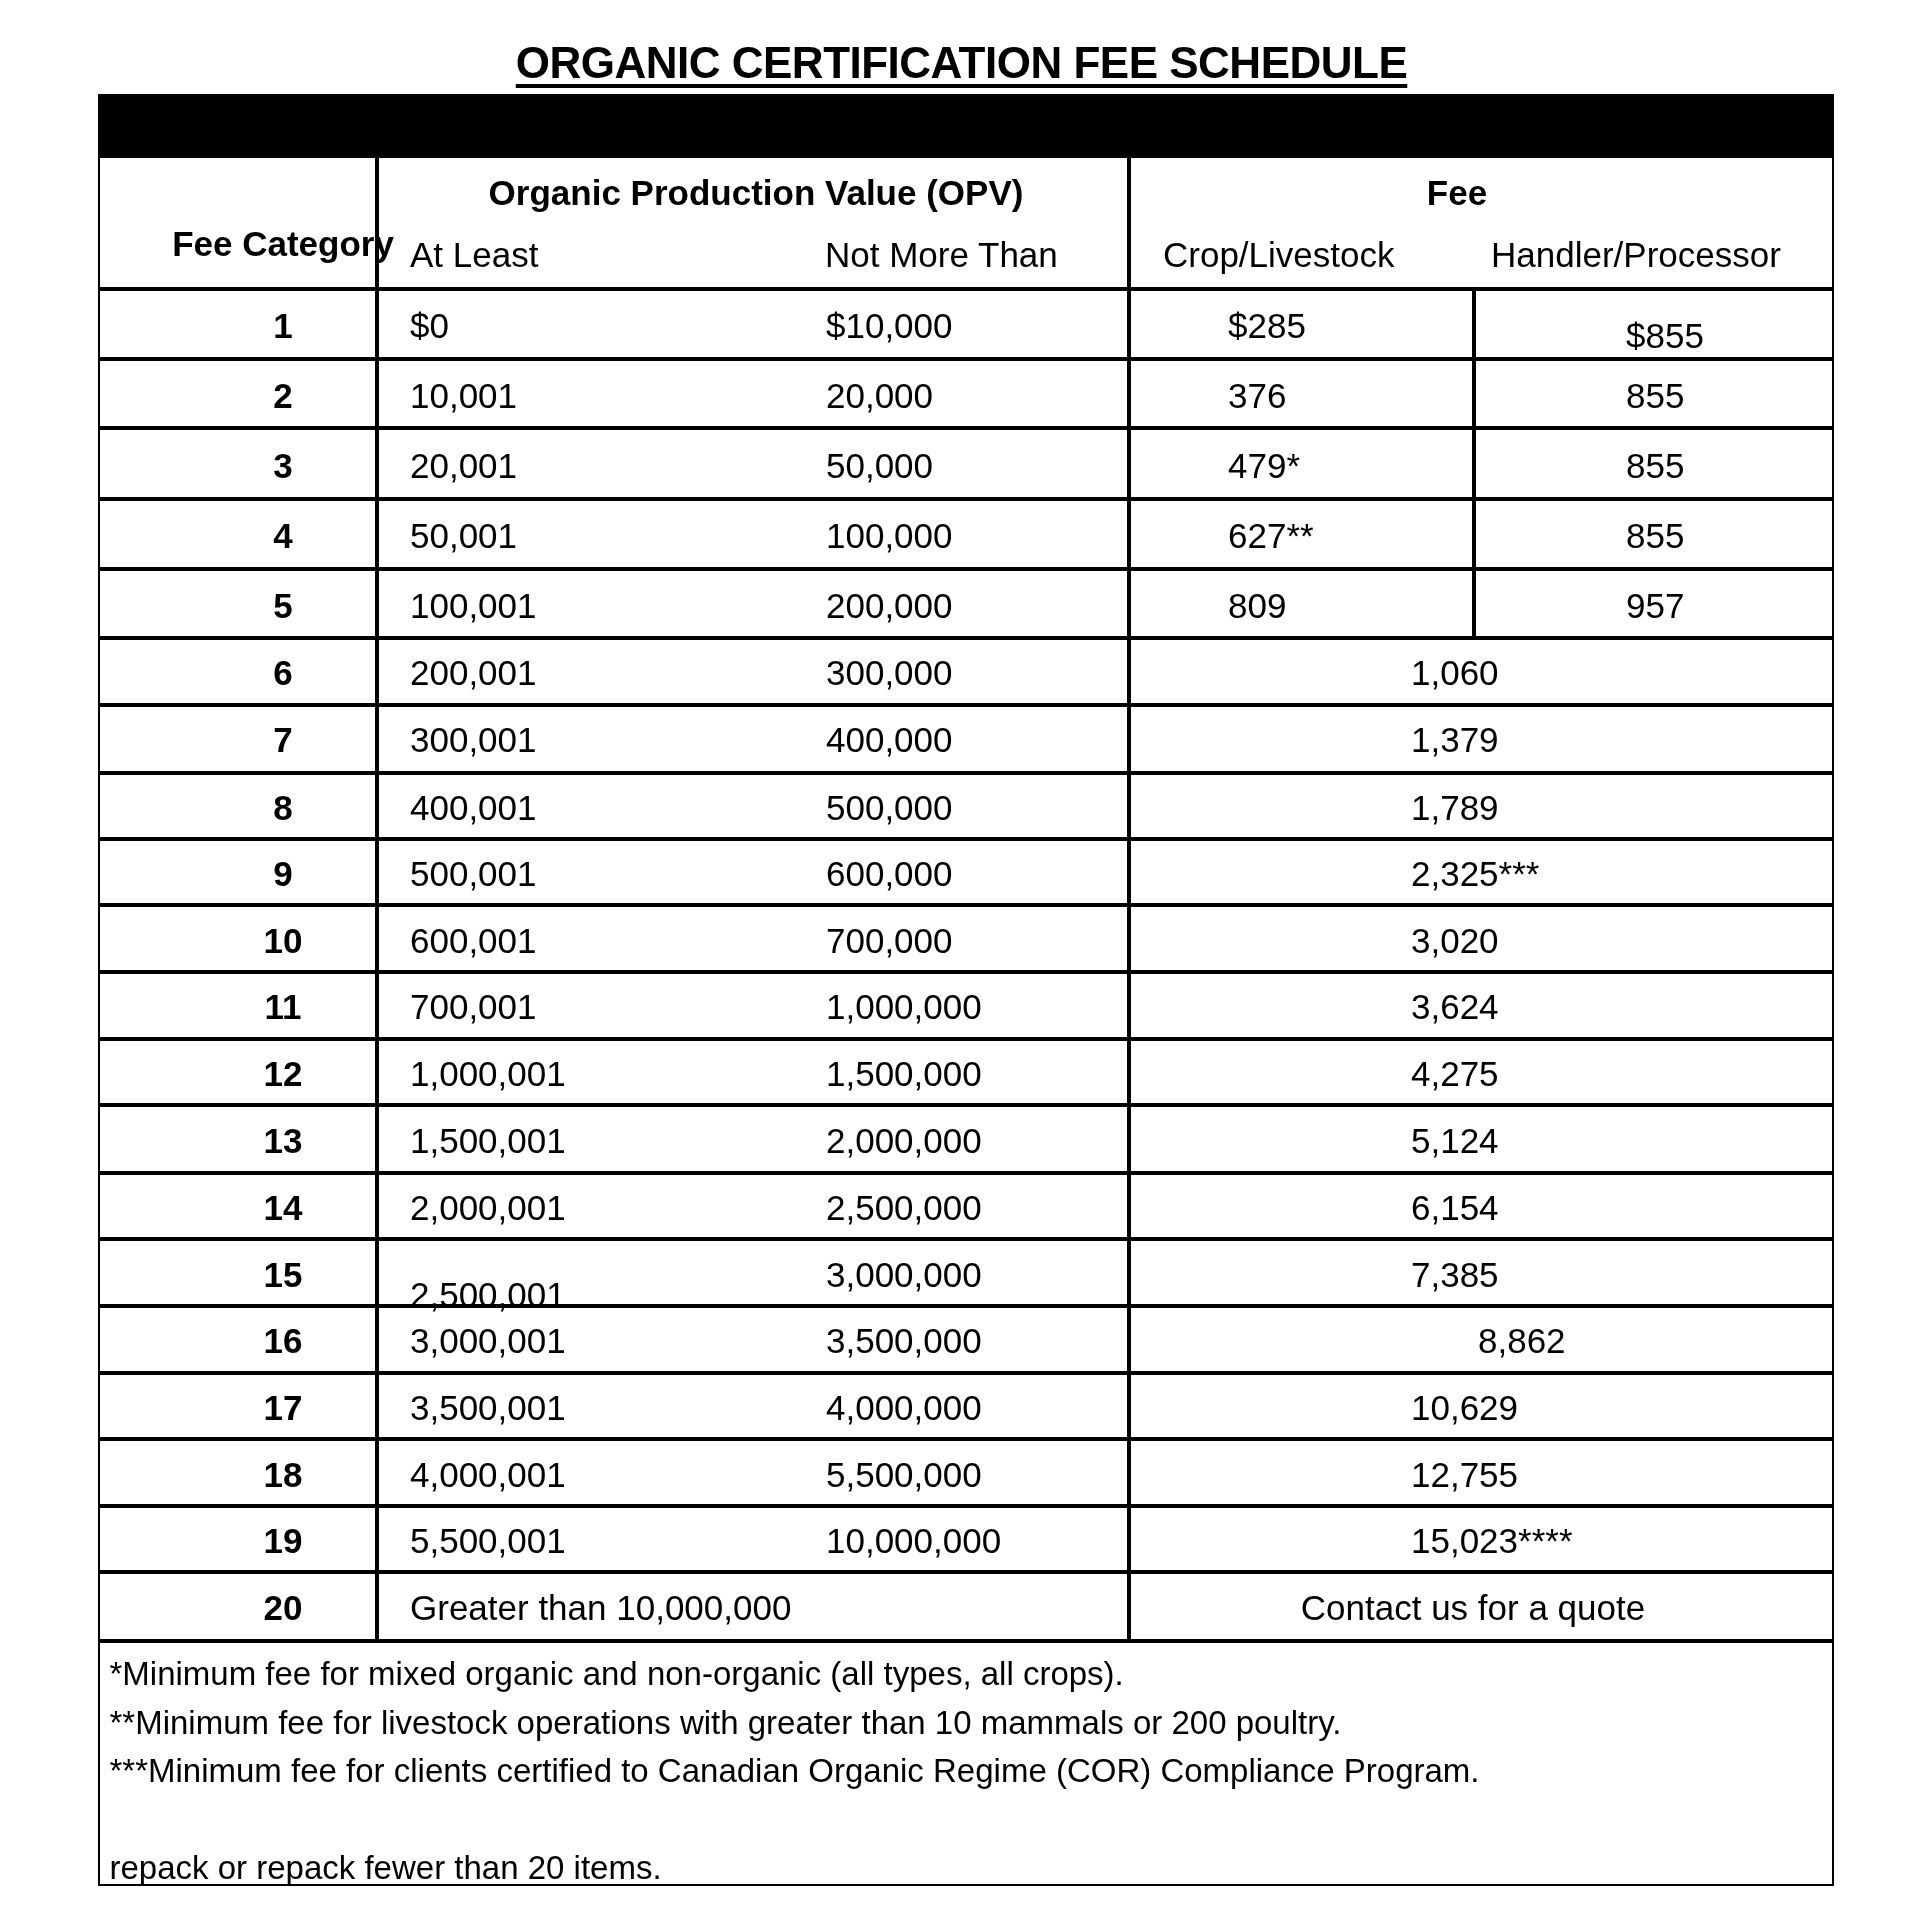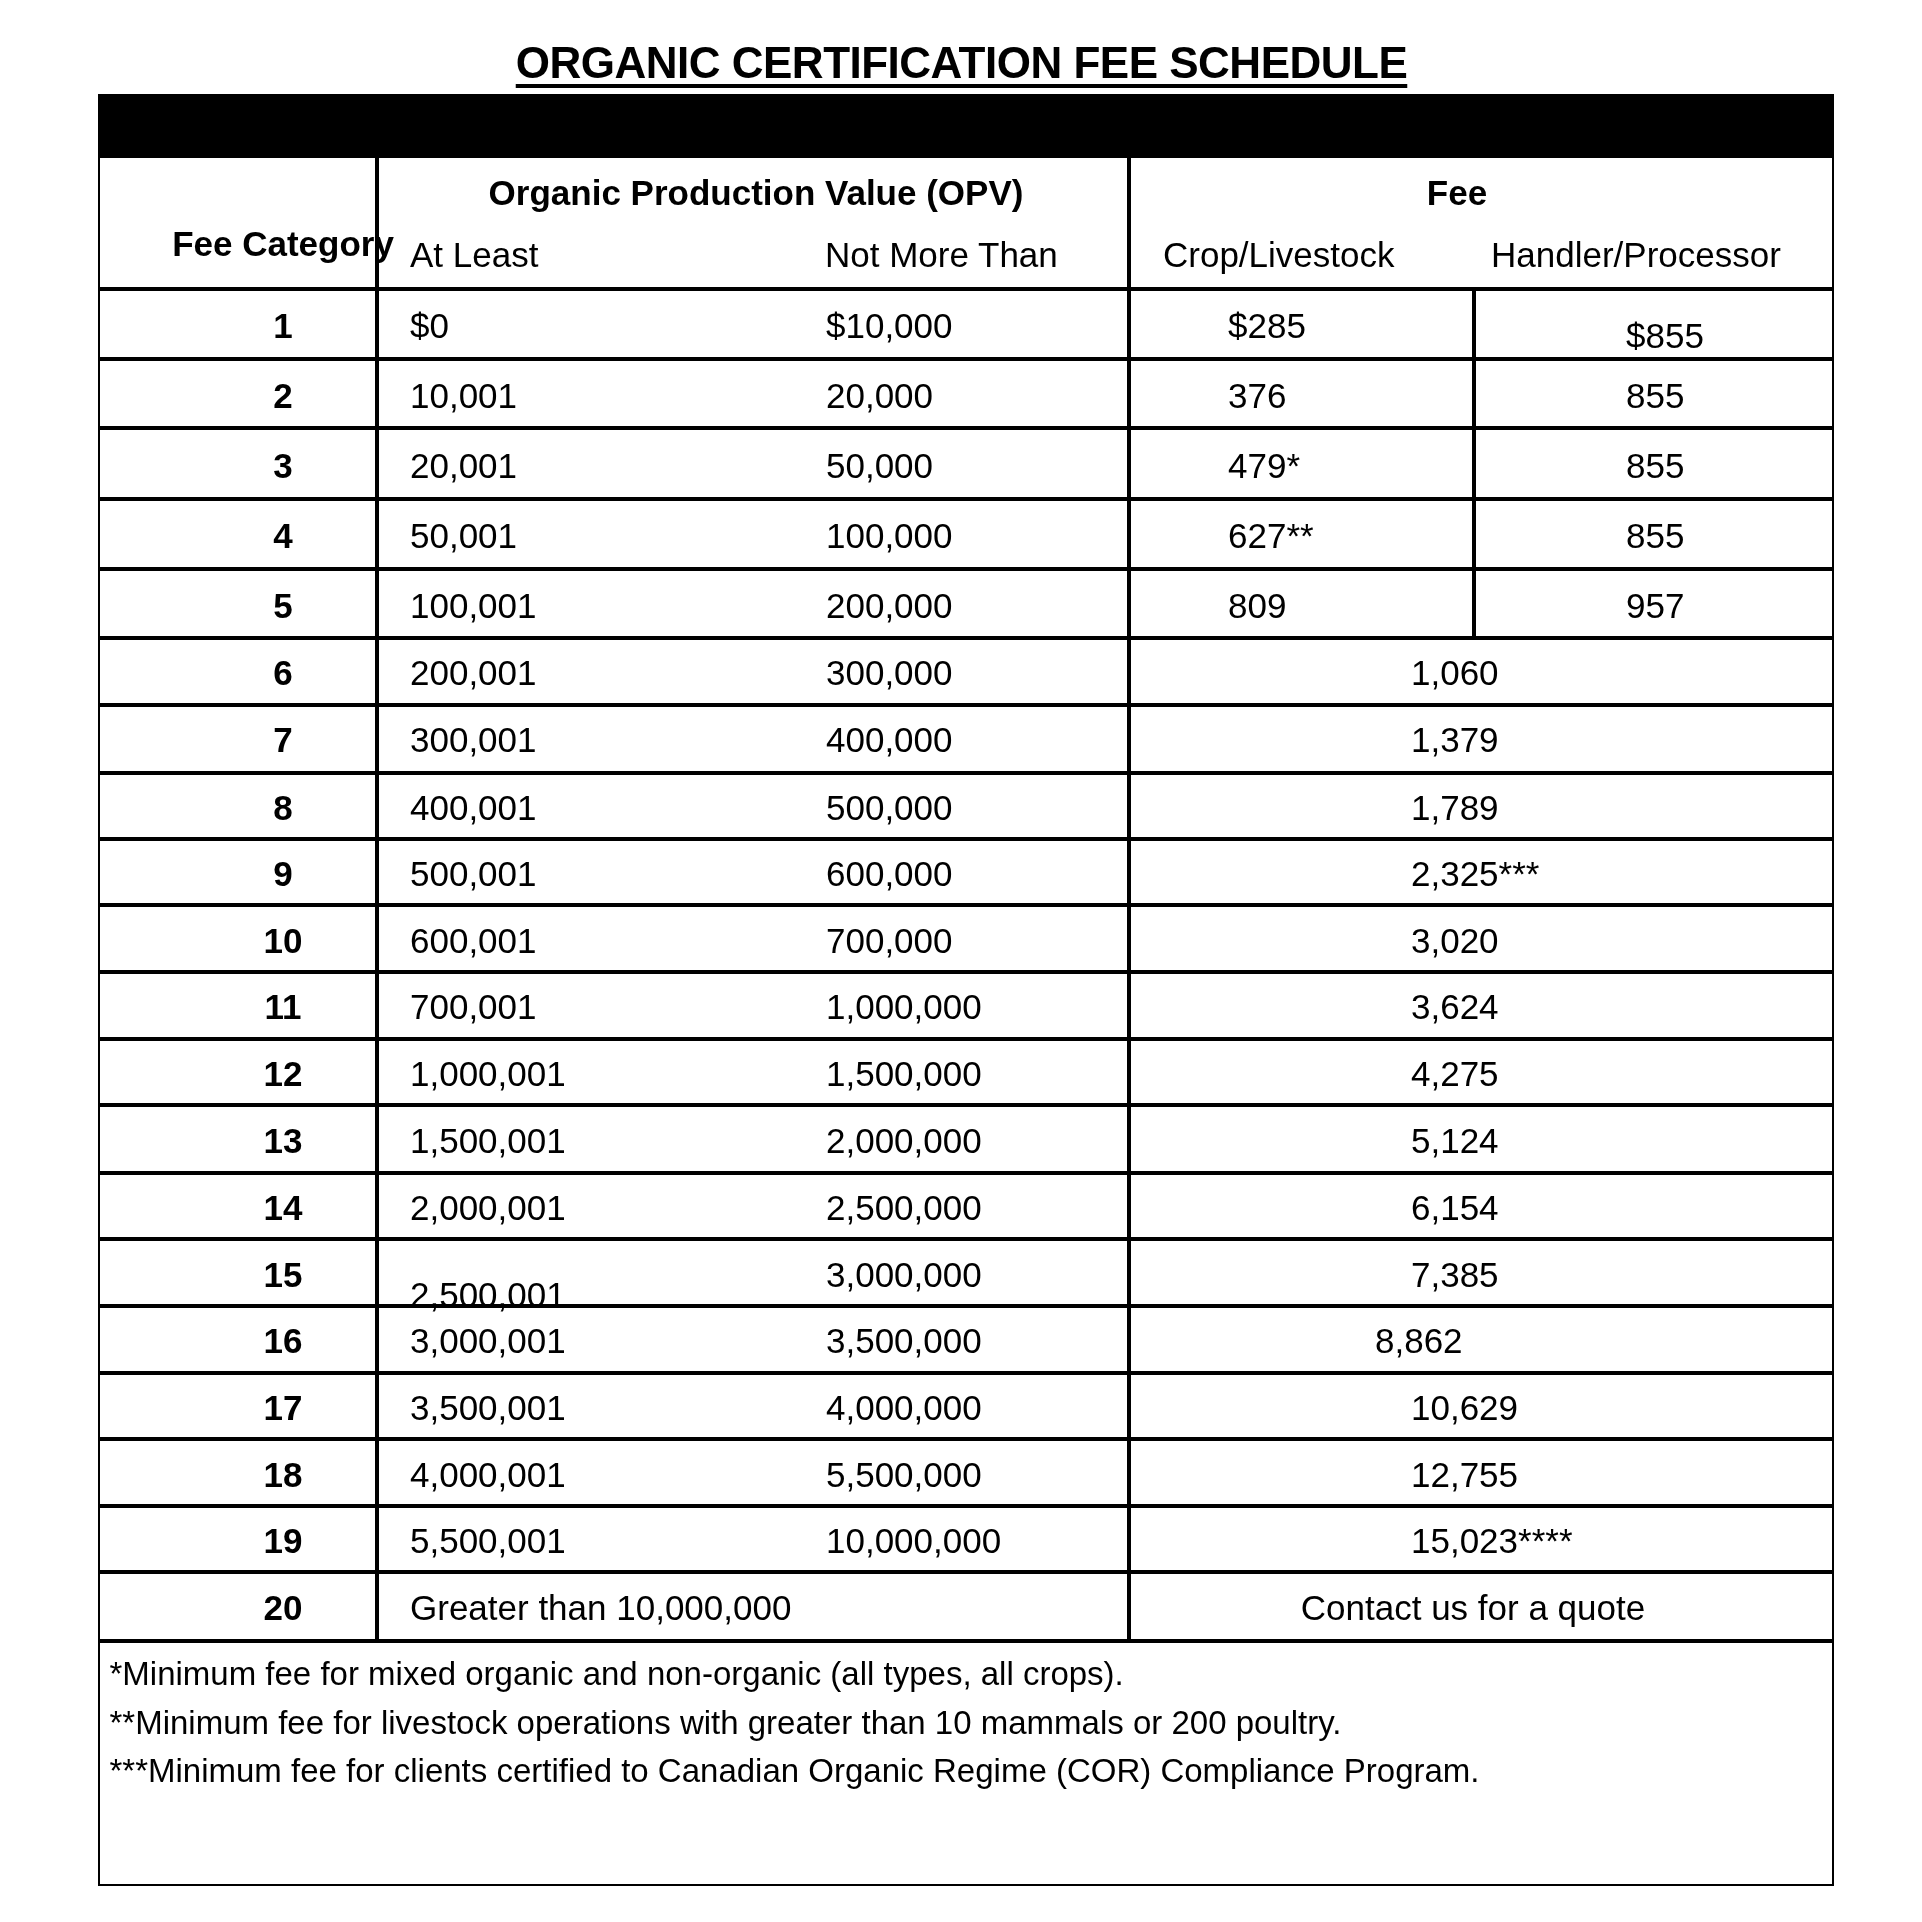--- a/index.html
+++ b/index.html
@@ -148,21 +148,21 @@
     <div style="position:absolute; left:0; top:0;">
       <div class="cell bold center" style="left:183px; top:1161px;">15</div>
       <div class="cell" style="left:310px; top:1161px;margin-top:20px;">2,500,001</div>
       <div class="cell" style="left:726px; top:1161px;">3,000,000</div>
       <div class="cell" style="left:1311px; top:1161px;">7,385</div>
     </div>
     <div style="position:absolute; left:0; top:0;">
       <div class="cell bold center" style="left:183px; top:1227px;">16</div>
       <div class="cell" style="left:310px; top:1227px;">3,000,001</div>
       <div class="cell" style="left:726px; top:1227px;">3,500,000</div>
-      <div class="cell" style="left:1275px; top:1227px;">8,862</div>
+      <div class="cell" style="left:1378px; top:1227px;">8,862</div>
     </div>
     <div style="position:absolute; left:0; top:0;">
       <div class="cell bold center" style="left:183px; top:1294px;">17</div>
       <div class="cell" style="left:310px; top:1294px;">3,500,001</div>
       <div class="cell" style="left:726px; top:1294px;">4,000,000</div>
       <div class="cell" style="left:1311px; top:1294px;">10,629</div>
     </div>
     <div style="position:absolute; left:0; top:0;">
       <div class="cell bold center" style="left:183px; top:1361px;">18</div>
       <div class="cell" style="left:310px; top:1361px;">4,000,001</div>
@@ -176,14 +176,15 @@
       <div class="cell" style="left:1311px; top:1427px;">15,023****</div>
     </div>
     <div style="position:absolute; left:0; top:0;">
       <div class="cell bold center" style="left:183px; top:1494px;">20</div>
       <div class="cell" style="left:310px; top:1494px;">Greater than 10,000,000</div>
       <div class="cell center" style="left:1373px; top:1494px;">Contact us for a quote</div>
     </div>
     <div class="foot" style="top:1561px;">*Minimum fee for mixed organic and non-organic (all types, all crops).</div>
     <div class="foot" style="top:1610px;">**Minimum fee for livestock operations with greater than 10 mammals or 200 poultry.</div>
     <div class="foot" style="top:1658px;">***Minimum fee for clients certified to Canadian Organic Regime (COR) Compliance Program.</div>
+    <div class="foot" style="top:1755px;">repack or repack fewer than 20 items.</div>
   </div>
 
 
 </body></html>

